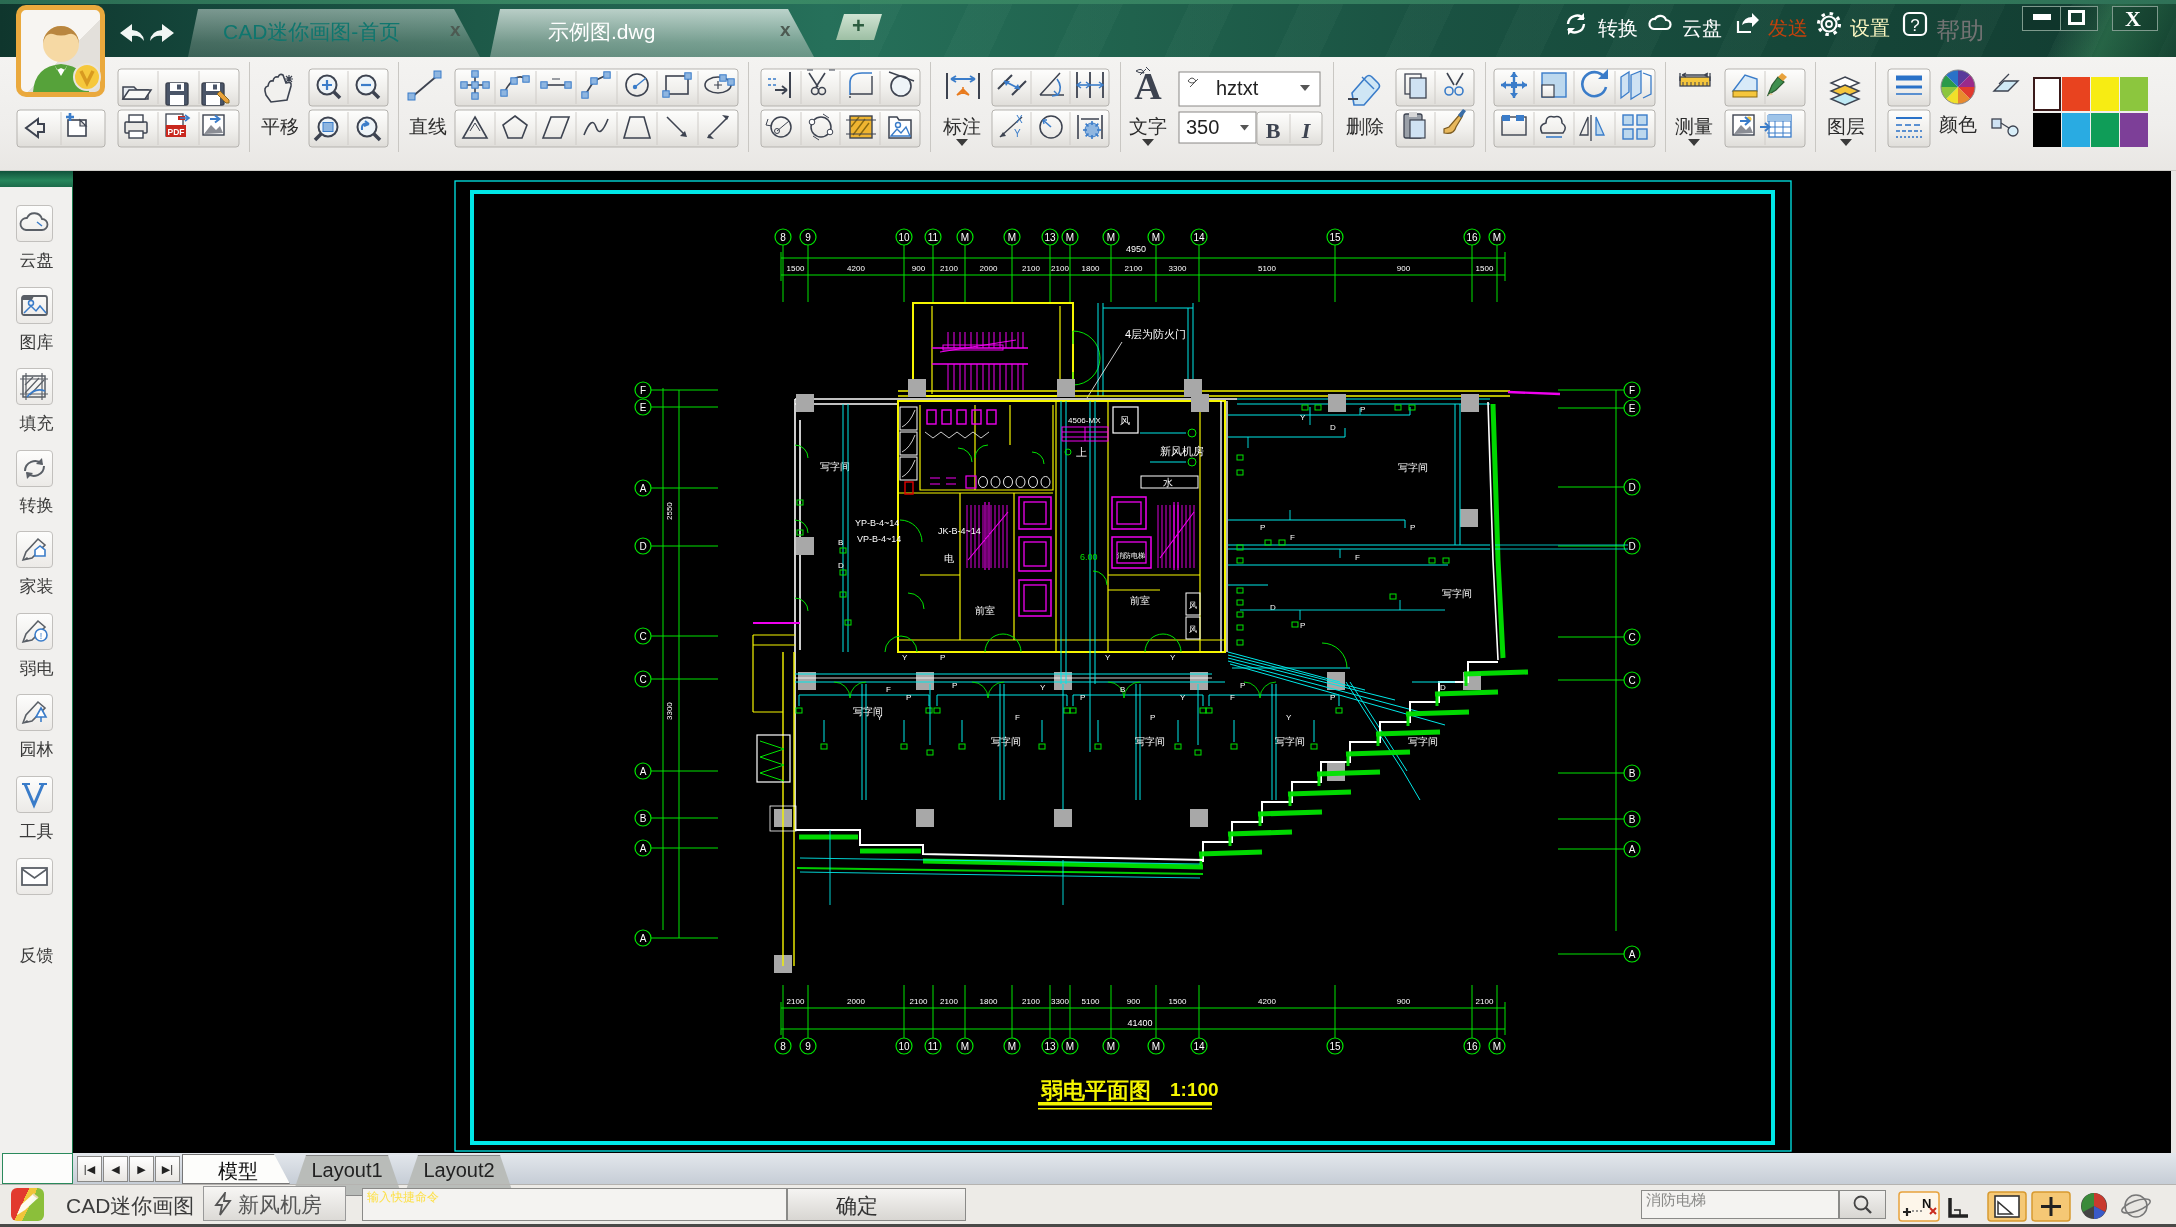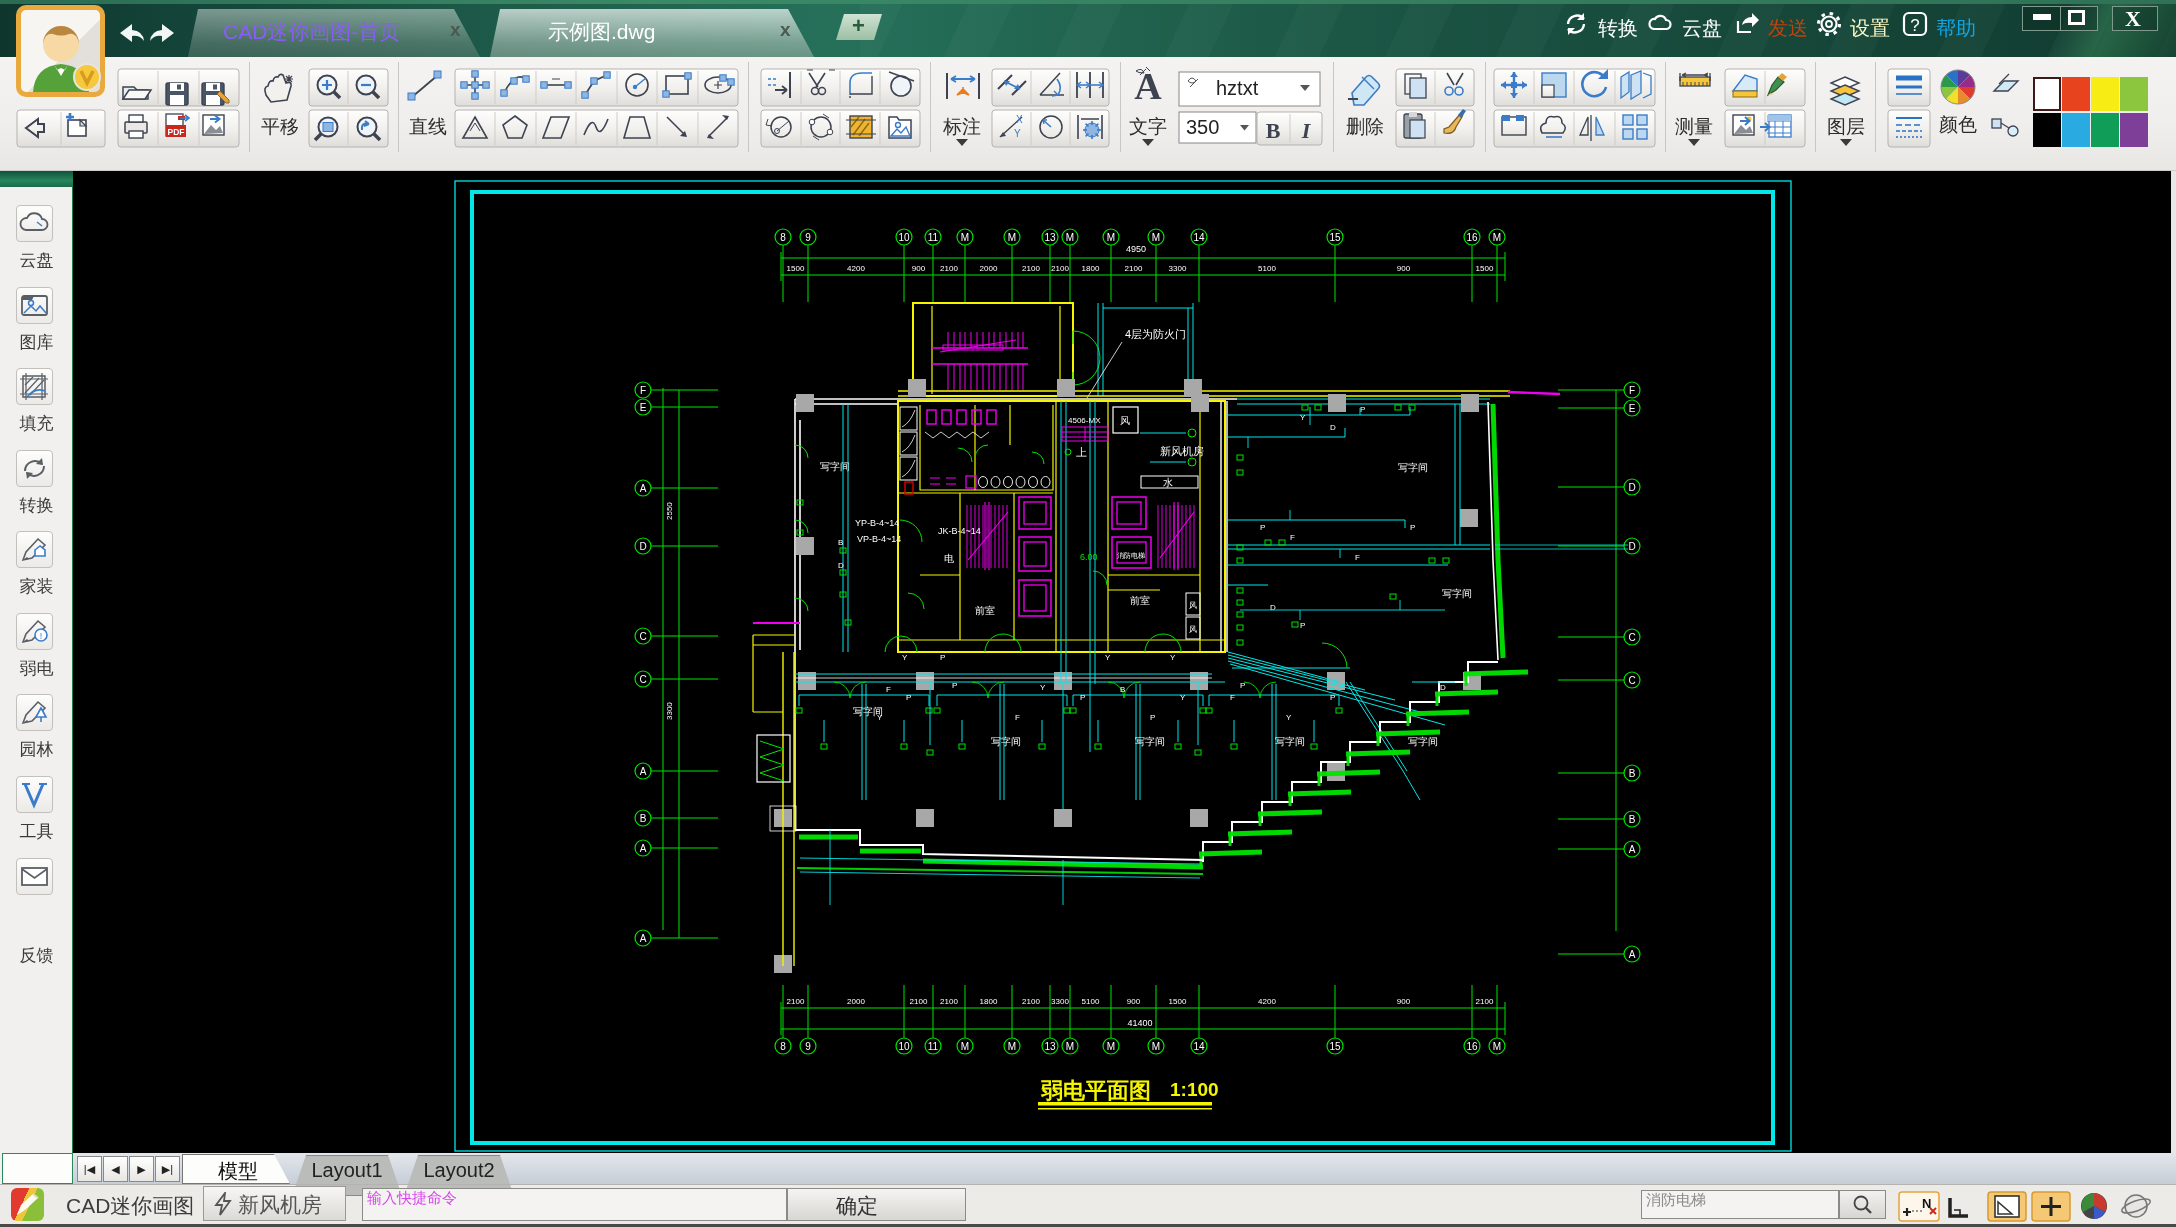--- a/index.html
+++ b/index.html
@@ -32,21 +32,21 @@
 <div class="abs" id="sidebar"></div>
 <div class="abs" id="sidecap"></div>
 <div class="abs" id="canvas"></div>
 <div class="abs" id="scroll"></div>
 <div class="abs" id="tabbar"></div>
 <div class="abs" id="sbleft"></div>
 <div class="abs" id="statusbar"></div>
 <div class="abs" id="botline"></div>
 
 <div class="abs" style="left:188px;top:9px;width:292px;height:48px;background:linear-gradient(rgba(225,234,229,0.50),rgba(140,162,150,0.42) 70%,rgba(120,142,132,0.40));clip-path:polygon(10px 0,calc(100% - 26px) 0,100% 100%,0 100%)"></div>
-<div class="abs ttext" style="left:223px;top:18px;font-size:21px;color:#8b5cf6">CAD迷你画图-首页</div>
+<div class="abs ttext" style="left:223px;top:18px;font-size:21px;color:#0f766e">CAD迷你画图-首页</div>
 <div class="abs" style="left:450px;top:19px;font-size:19px;color:#4d5a52;font-weight:bold">x</div>
 <div class="abs" style="left:490px;top:9px;width:324px;height:48px;background:linear-gradient(rgba(245,250,247,0.72),rgba(175,195,185,0.60) 70%,rgba(160,180,170,0.55));clip-path:polygon(10px 0,calc(100% - 26px) 0,100% 100%,0 100%)"></div>
 <div class="abs ttext" style="left:548px;top:18px;font-size:21px;color:#fff">示例图.dwg</div>
 <div class="abs" style="left:780px;top:19px;font-size:19px;color:#4d5a52;font-weight:bold">x</div>
 <div class="abs" style="left:836px;top:14px;width:46px;height:26px;background:linear-gradient(#cfe3d2,#9dbfa4);clip-path:polygon(8px 0,100% 0,calc(100% - 8px) 100%,0 100%)"></div>
 <div class="abs" style="left:852px;top:13px;font-size:22px;color:#2c5c40;font-weight:bold">+</div>
 
 <svg class="abs" style="left:110px;top:20px" width="80" height="26" viewBox="0 0 80 26">
 <path d="M22 4 L10 13 L22 22 L22 16 Q30 15 34 21 Q33 11 22 10 Z" fill="#f2f6f4"></path>
 <path d="M52 4 L64 13 L52 22 L52 16 Q44 15 40 21 Q41 11 52 10 Z" fill="#f2f6f4"></path>
@@ -69,21 +69,21 @@
 <svg class="abs" style="left:1816px;top:11px" width="26" height="26" viewBox="0 0 26 26">
     <circle cx="13" cy="13" r="7.5" stroke="#fff" stroke-width="2.2" fill="none"></circle>
     <circle cx="13" cy="13" r="3" stroke="#fff" stroke-width="1.8" fill="none"></circle>
     <circle cx="13" cy="13" r="10.5" stroke="#fff" stroke-width="3.2" fill="none" stroke-dasharray="3.4 4.9"></circle>
   </svg>
 <div class="abs ttext" style="left:1850px;top:15px;font-size:20px;color:#fef9c3">设置</div>
 <svg class="abs" style="left:1902px;top:11px" width="26" height="26" viewBox="0 0 26 26">
     <rect x="2" y="2" width="22" height="22" rx="5" stroke="#fff" stroke-width="2.2" fill="none"></rect>
     <text x="13" y="20" font-size="17" fill="#fff" text-anchor="middle" font-family="Liberation Sans">?</text>
   </svg>
-<div class="abs ttext" style="left:1936px;top:15px;font-size:20px;color:#0ea5e9">帮助</div>
+<div class="abs ttext" style="left:1936px;top:15px;font-size:24px;color:#737373">帮助</div>
 <div class="abs" style="left:2022px;top:6px;width:76px;height:25px;border:1px solid #7e9a8d;background:rgba(10,35,28,0.35)"></div>
 <div class="abs" style="left:2033px;top:14px;width:18px;height:6px;background:#fff"></div>
 <div class="abs" style="left:2060px;top:6px;width:1px;height:25px;background:#7e9a8d"></div>
 <div class="abs" style="left:2068px;top:10px;width:17px;height:15px;border:3px solid #fff;background:none"></div>
 <div class="abs" style="left:2112px;top:6px;width:46px;height:25px;border:1px solid #7e9a8d;background:rgba(10,35,28,0.35)"></div>
 <div class="abs" style="left:2125px;top:6px;font-size:22px;font-weight:bold;color:#fff;font-family:'Liberation Serif',serif">X</div>
 
 <div class="abs" style="left:16px;top:5px;width:89px;height:92px;border:5px solid #eaa93d;border-radius:10px;background:linear-gradient(135deg,#f7f5f2 0 55%,#e3e0db 55% 100%)"></div>
 <svg class="abs" style="left:21px;top:10px" width="79" height="82" viewBox="0 0 79 82">
 <path d="M12 82 Q14 56 40 54 Q66 56 68 82 Z" fill="#56a23a"></path>
@@ -509,21 +509,21 @@
     <path d="M6 27 l4-10 12-11 5 4 -13 12 -8 5z" fill="#fff" opacity="0.92"></path>
     <path d="M22 6 l5 4" stroke="#e8d8b0" stroke-width="2"></path>
   </svg>
 <div class="abs" style="left:66px;top:1192px;font-size:21px;color:#3c3c3c">CAD迷你画图</div>
 <div class="abs" style="left:203px;top:1186px;width:143px;height:35px;background:linear-gradient(#f7f6f4,#dcdad6);border:1px solid #999"></div>
 <svg class="abs" style="left:212px;top:1192px" width="22" height="24" viewBox="0 0 22 24">
     <path d="M13 1 L4 13 L10 13 L8 23 L18 9 L12 9 Z" fill="none" stroke="#555" stroke-width="1.8"></path>
   </svg>
 <div class="abs" style="left:238px;top:1191px;font-size:21px;color:#555">新风机房</div>
 <div class="abs" style="left:362px;top:1188px;width:425px;height:33px;background:#f4f3f1;border:1px solid #8a8a88"></div>
-<div class="abs" style="left:367px;top:1189px;font-size:15px;color:#d946ef">输入快捷命令</div>
+<div class="abs" style="left:367px;top:1189px;font-size:12px;color:#fde047">输入快捷命令</div>
 <div class="abs" style="left:787px;top:1188px;width:179px;height:33px;background:linear-gradient(#f5f4f2,#d8d6d2);border:1px solid #8a8a88"></div>
 <div class="abs" style="left:836px;top:1192px;font-size:21px;color:#333">确定</div>
 <div class="abs" style="left:1641px;top:1190px;width:198px;height:29px;background:#f4f3f1;border:1px solid #8a8a88"></div>
 <div class="abs" style="left:1646px;top:1191px;font-size:15px;color:#8a8a88">消防电梯</div>
 <div class="abs" style="left:1839px;top:1190px;width:47px;height:29px;background:linear-gradient(#f2f1ef,#d8d6d2);border:1px solid #8a8a88"></div>
 <svg class="abs" style="left:1852px;top:1194px" width="22" height="22" viewBox="0 0 22 22">
     <circle cx="9" cy="9" r="6.5" stroke="#444" stroke-width="1.8" fill="none"></circle>
     <line x1="13.5" y1="13.5" x2="19" y2="19" stroke="#444" stroke-width="2.4"></line>
   </svg>
 <svg class="abs" style="left:1898px;top:1190px" width="260" height="33" viewBox="0 0 260 33">

